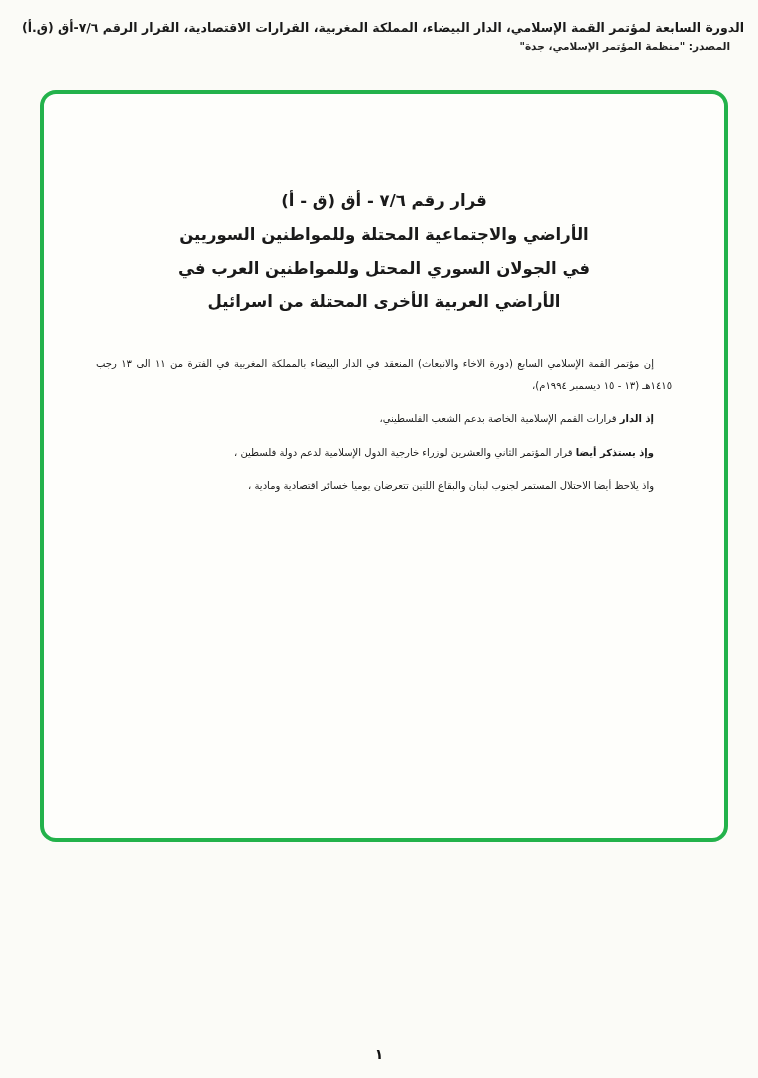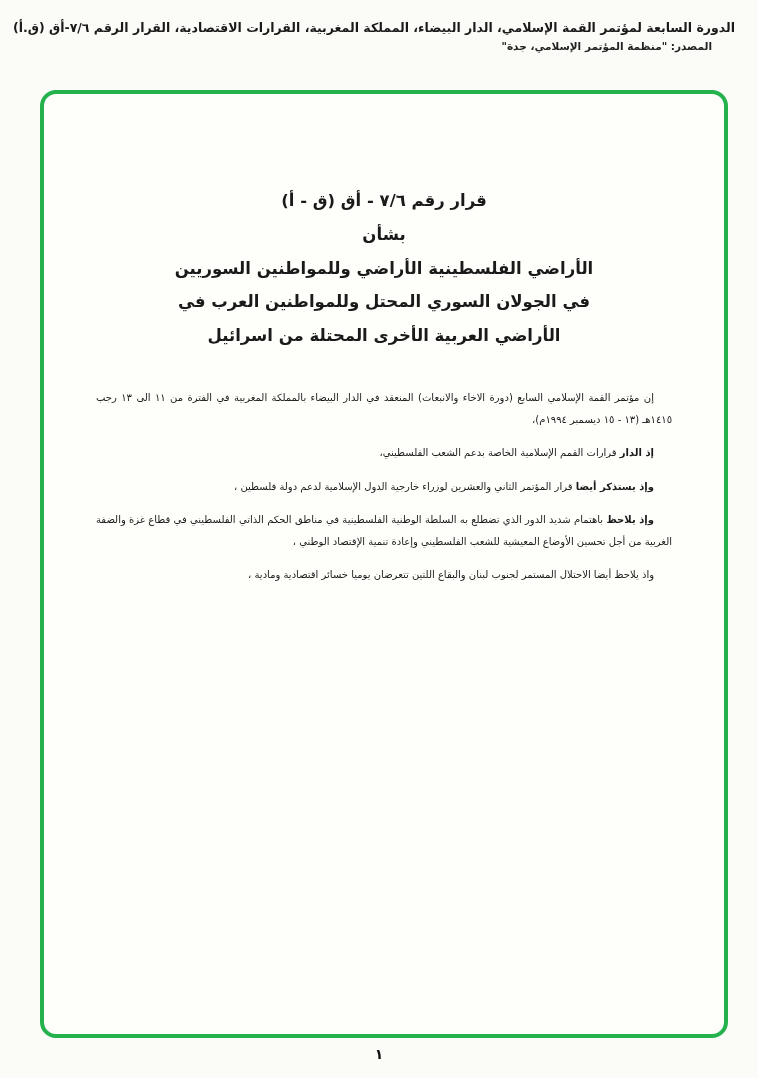--- a/index.html
+++ b/index.html
@@ -12,21 +12,21 @@
     position: relative;
     background: #fbfbf7;
     font-family: "DejaVu Sans", sans-serif;
     color: #1a1a1a;
     overflow: hidden;
   }
   
   .doc-header {
     position: absolute;
     top: 18px;
-    right: 20px;
+    right: 2px;
     left: 10px;
     direction: rtl;
     text-align: center;
   }
   .doc-header .line1 {
     font-size: 12.5px;
     font-weight: bold;
     line-height: 1.6;
   }
   .doc-header .line2 {
@@ -36,21 +36,21 @@
     padding-right: 26px;
     margin-top: 2px;
     color: #222;
   }
   
   .frame {
     position: absolute;
     left: 40px;
     top: 90px;
     width: 688px;
-    height: 948px;
+    height: 752px;
     border: 4px solid #23b24b;
     border-radius: 16px;
     background: #fefefb;
     box-sizing: border-box;
   }
   .frame-inner {
     position: absolute;
     top: 90px;
     left: 52px;
     right: 52px;
@@ -100,30 +100,28 @@
 <div class="doc-header">
   <div class="line1">الدورة السابعة لمؤتمر القمة الإسلامي، الدار البيضاء، المملكة المغربية، القرارات الاقتصادية، القرار الرقم ٧/٦-أق (ق.أ)</div>
   <div class="line2">المصدر:  "منظمة المؤتمر الإسلامي، جدة"</div>
 </div>
 
 <div class="frame">
   <div class="frame-inner">
 
     <div class="title-block">
       <div class="t-line">قرار رقم ٧/٦ - أق (ق - أ)</div>
-      <div class="t-line">بشأن</div>
-      <div class="t-line">الأراضي الفلسطينية الأراضي وللمواطنين السوريين</div>
+      <div class="t-line">الأراضي والاجتماعية المحتلة وللمواطنين السوريين</div>
       <div class="t-line">في الجولان السوري المحتل وللمواطنين العرب في</div>
       <div class="t-line">الأراضي العربية الأخرى المحتلة من اسرائيل</div>
     </div>
 
     <div class="body-text">
       <p><strong></strong><span>إن مؤتمر القمة الإسلامي السابع (دورة الاخاء والانبعاث) المنعقد في الدار البيضاء بالمملكة المغربية في الفترة من ١١ الى ١٣ رجب ١٤١٥هـ (١٣ - ١٥ ديسمبر ١٩٩٤م)،</span></p>
       <p><strong>إذ الدار</strong><span> قرارات القمم الإسلامية الخاصة بدعم الشعب الفلسطيني،</span></p>
       <p><strong>وإذ يستذكر أيضا</strong><span> قرار المؤتمر الثاني والعشرين لوزراء خارجية الدول الإسلامية لدعم دولة فلسطين ،</span></p>
-      <p><strong>وإذ يلاحظ</strong><span> باهتمام شديد الدور الذي تضطلع به السلطة الوطنية الفلسطينية في مناطق الحكم الذاتي الفلسطيني في قطاع غزة والضفة الغربية من أجل تحسين الأوضاع المعيشية للشعب الفلسطيني وإعادة تنمية الإقتصاد الوطني ،</span></p>
       <p><strong></strong><span>واذ يلاحظ أيضا الاحتلال المستمر لجنوب لبنان والبقاع اللتين تتعرضان يوميا خسائر اقتصادية ومادية ،</span></p>
     </div>
 
   </div>
 </div>
 
 <div class="page-number">١</div>
 
 </body></html>

